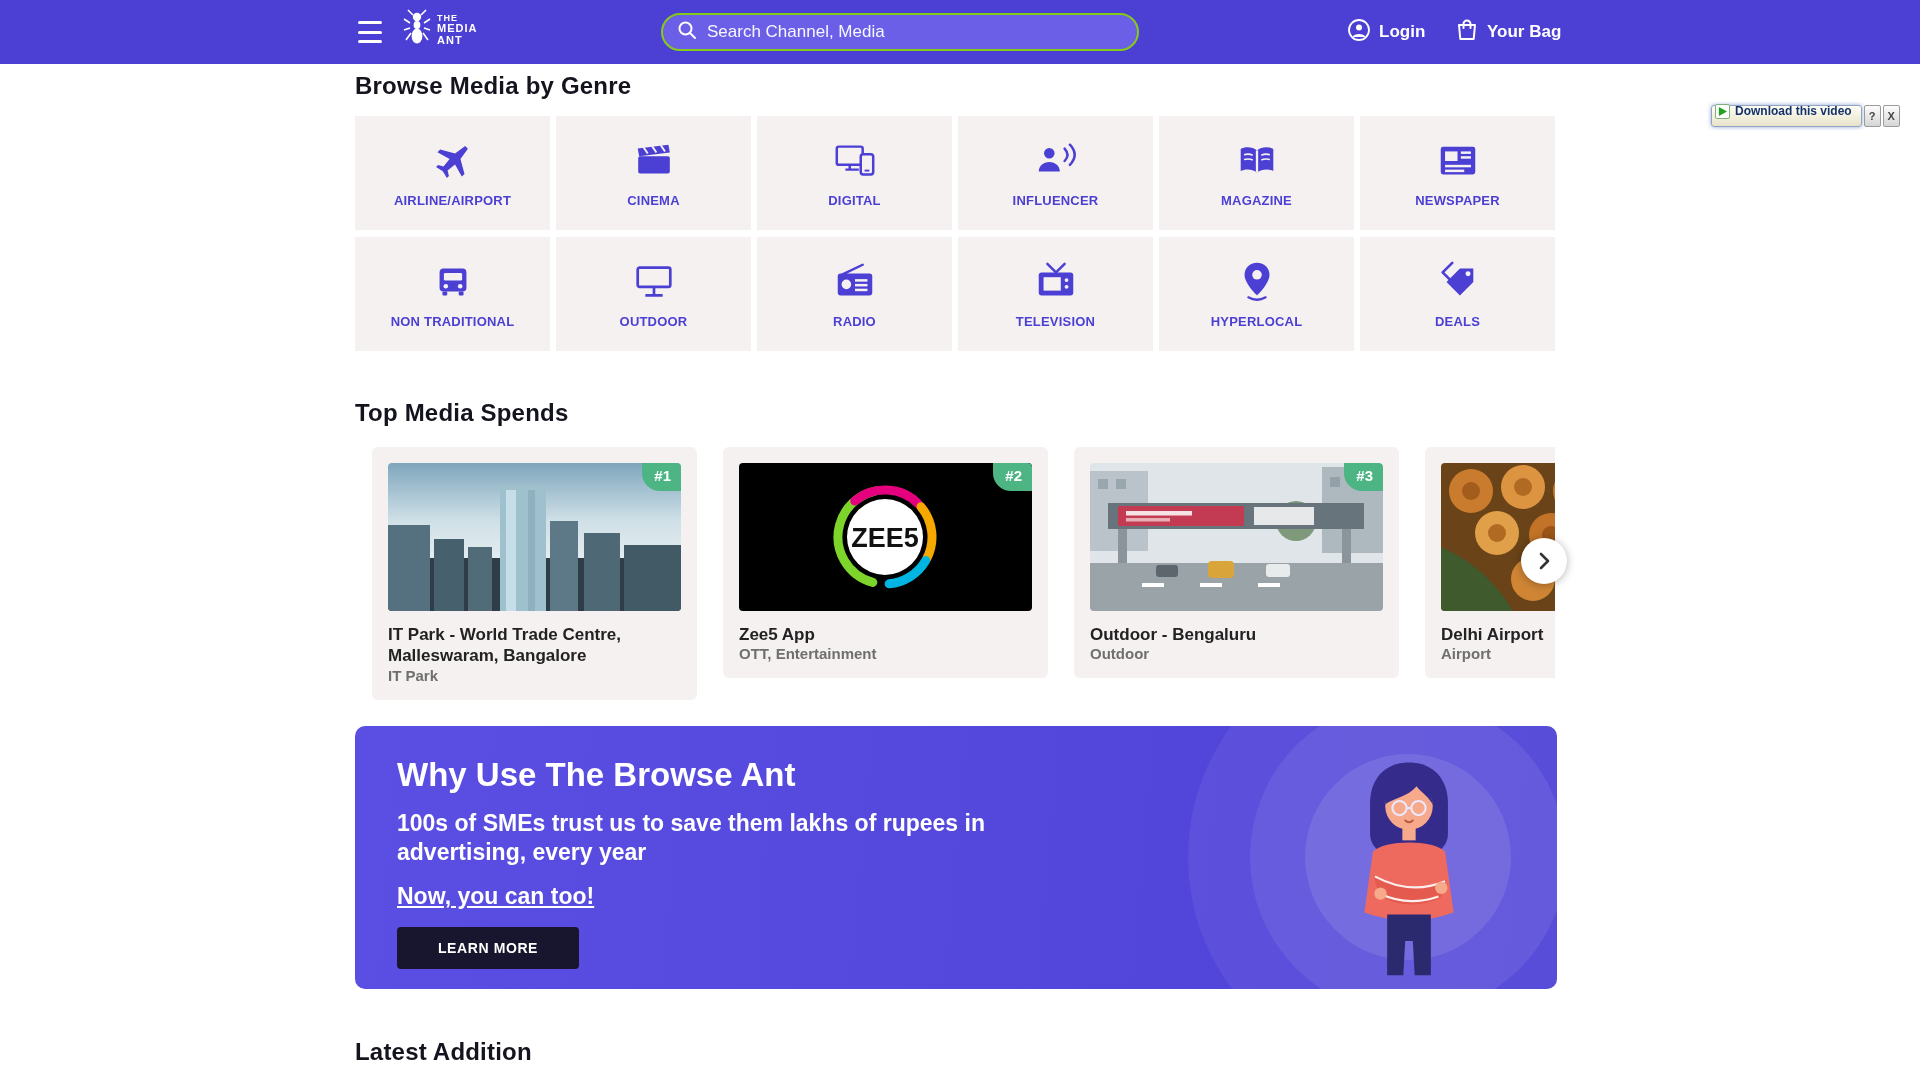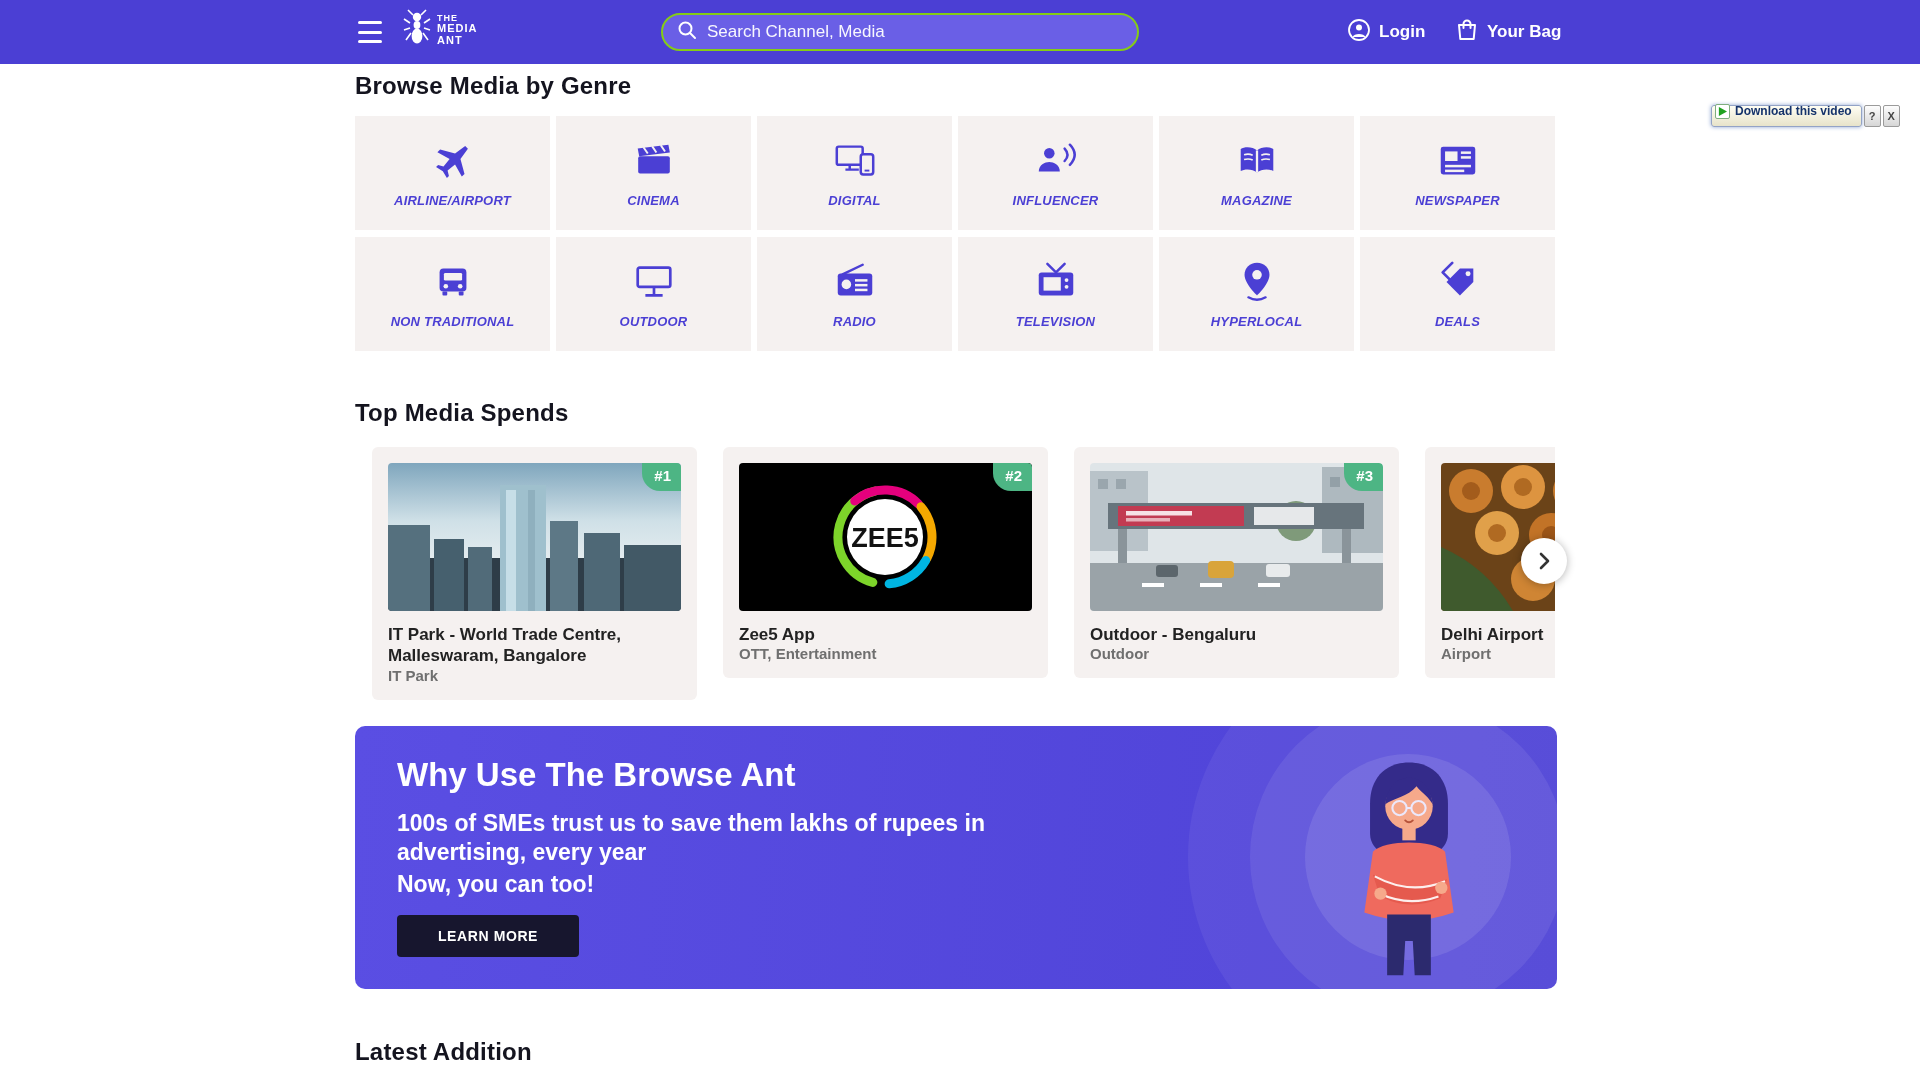--- a/index.html
+++ b/index.html
@@ -20,21 +20,21 @@
   .searchbar input::placeholder { color:rgba(255,255,255,0.95); }
   .hdr-action { position:absolute; top:0; height:64px; display:flex; align-items:center; gap:8px; color:#fff; font-size:17px; font-weight:bold; cursor:pointer; }
   .login { left:1347px; }
   .bag { left:1455px; }
 
   
   .section-title { position:absolute; left:355px; font-size:24px; font-weight:bold; color:#14141f; letter-spacing:.2px; }
 
   
   .genre-grid { position:absolute; left:355px; top:116px; width:1200px; display:grid; grid-template-columns:repeat(6,1fr); gap:7px 6px; }
-  .genre-card { height:114px; background:#f5f1f0; display:flex; flex-direction:column; align-items:center; justify-content:center; gap:9px; cursor:pointer;font-style:italic; }
+  .genre-card { height:114px; background:#f5f1f0; display:flex; flex-direction:column; align-items:center; justify-content:center; gap:9px; cursor:pointer; }
   .genre-card .glabel { color:#4b3fd4; font-size:13px; font-weight:bold; letter-spacing:.2px; text-align:center; padding:0 6px; }
   .gicon { width:46px; height:46px; display:flex; align-items:center; justify-content:center; }
 
   
   .carousel-wrap { position:absolute; left:355px; top:447px; width:1200px; }
   .carousel-viewport { width:1200px; overflow:hidden; }
   .card-track { display:flex; gap:26px; padding-left:17px; align-items:flex-start; }
   .media-card { flex:0 0 325px; width:325px; background:#f5f1f0; border-radius:6px; padding:16px 16px 16px; cursor:pointer; }
   .card-img { position:relative; width:293px; height:148px; border-radius:4px; overflow:hidden; }
   .rank-badge { position:absolute; top:0; right:0; background:#4db584; color:#fff; font-weight:bold; font-size:15px; padding:4px 10px 7px 12px; border-radius:0 4px 0 18px; }
@@ -44,21 +44,21 @@
 
   
   .banner { position:absolute; left:355px; top:726px; width:1202px; height:263px; border-radius:10px; background:linear-gradient(95deg,#5a4ee3 0%, #4e42d6 100%); overflow:hidden; }
   .ring { position:absolute; border-radius:50%; background:rgba(255,255,255,0.06); }
   .ring1 { width:440px; height:440px; left:833px; top:-89px; }
   .ring2 { width:316px; height:316px; left:895px; top:-27px; background:rgba(255,255,255,0.08); }
   .ring3 { width:206px; height:206px; left:950px; top:28px; background:rgba(255,255,255,0.10); }
   .banner-inner { position:absolute; left:42px; top:30px; z-index:3; }
   .banner-title { color:#fff; font-size:33px; font-weight:bold; }
   .banner-text { margin-top:15px; color:#fff; font-size:23px; font-weight:bold; max-width:630px; line-height:1.28; }
-  .banner-text2 { margin-top:3px; color:#fff; font-size:23px; font-weight:bold; }
+  .banner-text2 { margin-top:15px; color:#fff; font-size:23px; font-weight:bold;text-decoration:underline; }
   .cta-btn { margin-top:17px; width:182px; height:42px; background:#17162e; color:#fff; border:none; border-radius:4px; font-size:14px; font-weight:bold; letter-spacing:.6px; cursor:pointer; font-family:"Liberation Sans",sans-serif; }
   .illustration { position:absolute; right:72px; bottom:0; z-index:2; }
 
   
   .dl-bar { position:absolute; left:1711px; top:105px; height:22px; display:flex; gap:2px; z-index:30; }
   .dl-main { display:flex; align-items:center; gap:5px; padding:0 9px 10px 3px; background:linear-gradient(#fffef4,#e7e3ca); border:1px solid #93a3c6; box-shadow:0 0 4px #8fa6d4; border-radius:3px; cursor:pointer; }
   .dl-play { width:15px; height:15px; background:#fff; border:1px solid #7fae7f; border-radius:2px; display:flex; align-items:center; justify-content:center; }
   .dl-text { font-size:12px; font-weight:bold; color:#15336b; white-space:nowrap; }
   .dl-sq { width:17px; height:22px; background:linear-gradient(#fdfdfd,#d6d6d6); border:1px solid #9b9b9b; border-radius:2px; display:flex; align-items:center; justify-content:center; font-size:11px; font-weight:bold; color:#444; cursor:pointer; }
 </style>

